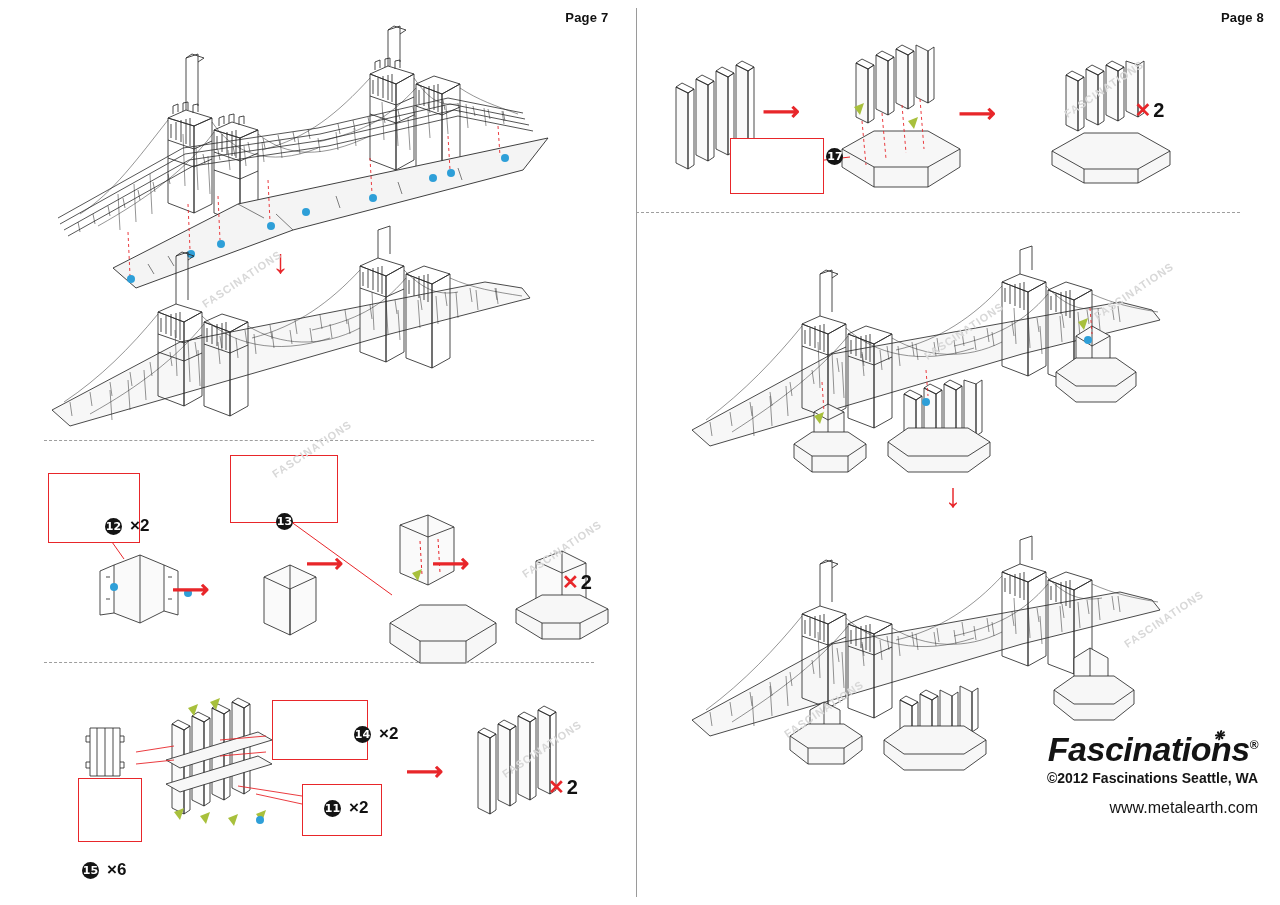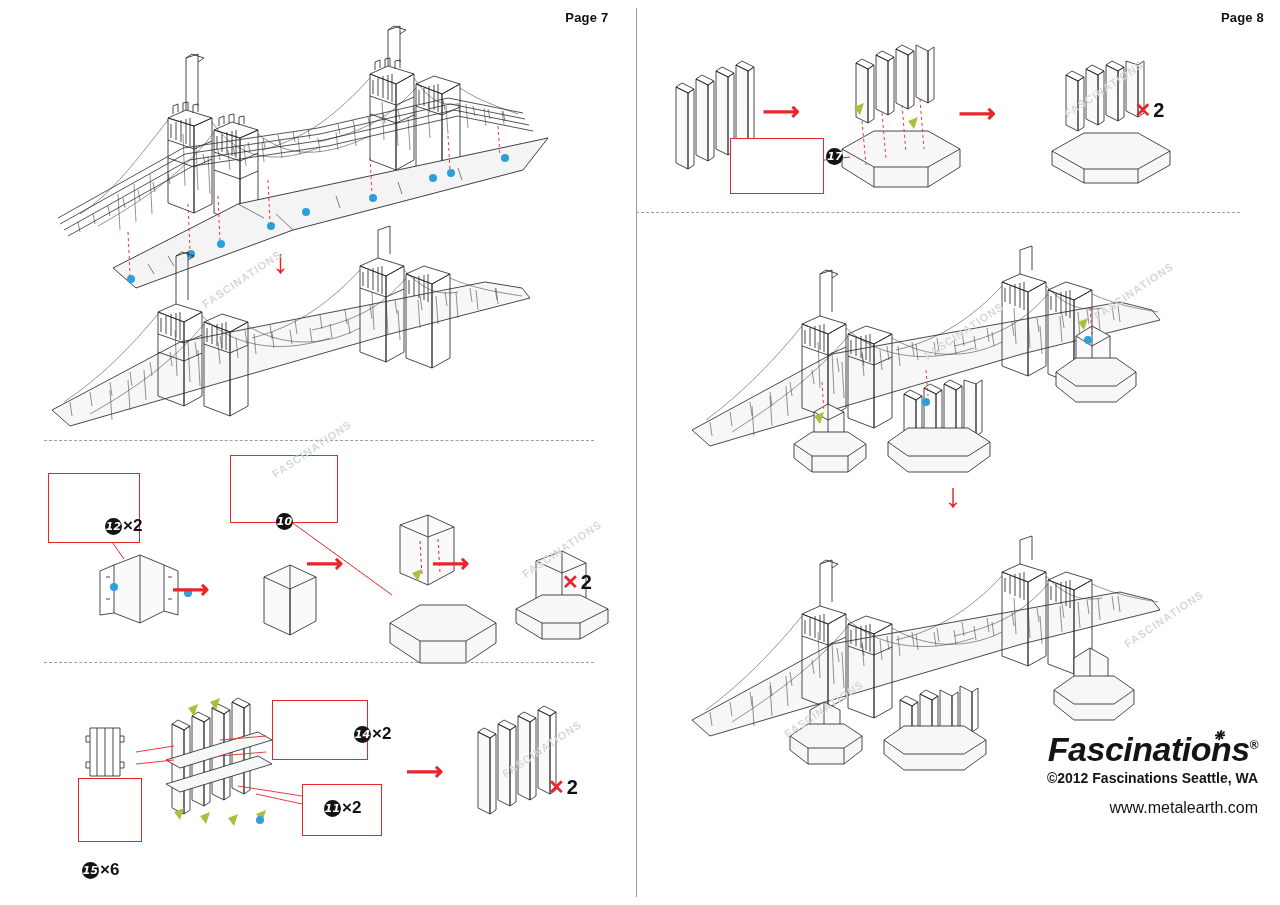--- a/index.html
+++ b/index.html
@@ -85,21 +85,21 @@
     vertical-align: middle;
   }
   .qty {
     position: absolute;
     font-size: 17px;
     font-weight: bold;
     color: #111;
     white-space: nowrap;
     font-family: "Liberation Sans", sans-serif;
   }
-  .qty .badge { margin-right: 1px; font-style: italic; }
+  .qty .badge { margin-right: 8px; }
   .qty-red { color: #e8262a; }
 
   .watermark {
     position: absolute;
     font-size: 11px;
     letter-spacing: 1px;
     color: #d8d8d8;
     transform: rotate(-34deg);
     transform-origin: left top;
     white-space: nowrap;
@@ -418,21 +418,21 @@
       </svg>
     </div>
 
     <div class="callout" style="left:48px; top:473px; width:92px; height:70px;"></div>
     <div class="qty" style="left:105px; top:516px;">
       <span class="badge">12</span><span>×2</span>
     </div>
 
     <div class="callout" style="left:230px; top:455px; width:108px; height:68px;"></div>
     <div class="qty" style="left:276px; top:511px;">
-      <span class="badge">10</span>
+      <span class="badge">13</span>
     </div>
 
     <div class="arrow-red" style="left:172px; top:576px; font-size:26px;">⟶</div>
     <div class="arrow-red" style="left:306px; top:550px; font-size:26px;">⟶</div>
     <div class="arrow-red" style="left:432px; top:550px; font-size:26px;">⟶</div>
 
     <div class="qty" style="left:562px; top:570px; font-size:20px;">
       <span class="qty-red">✕</span><span style="margin-left:2px;">2</span>
     </div>
 

